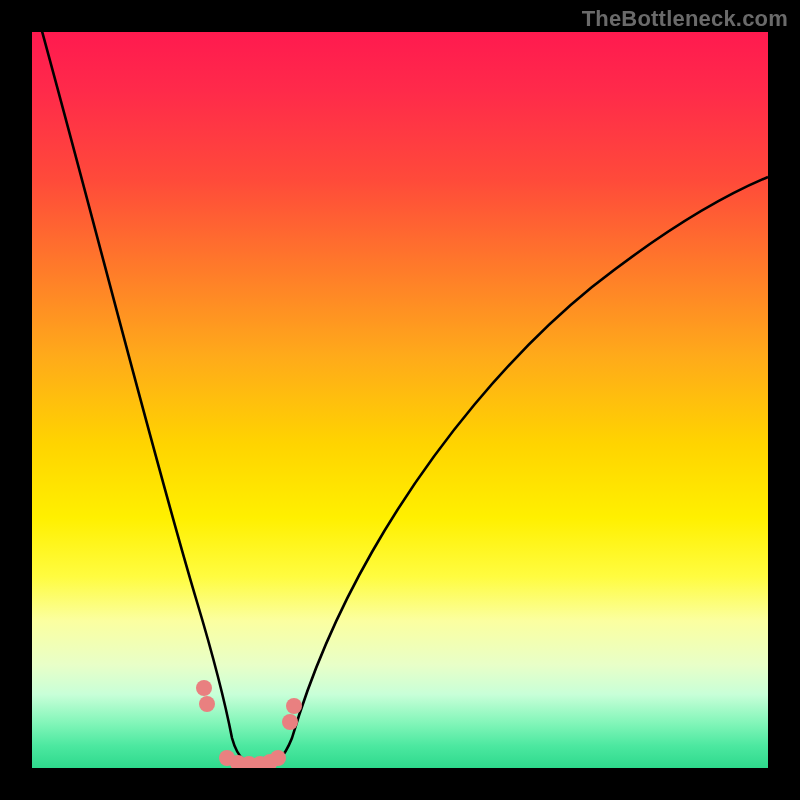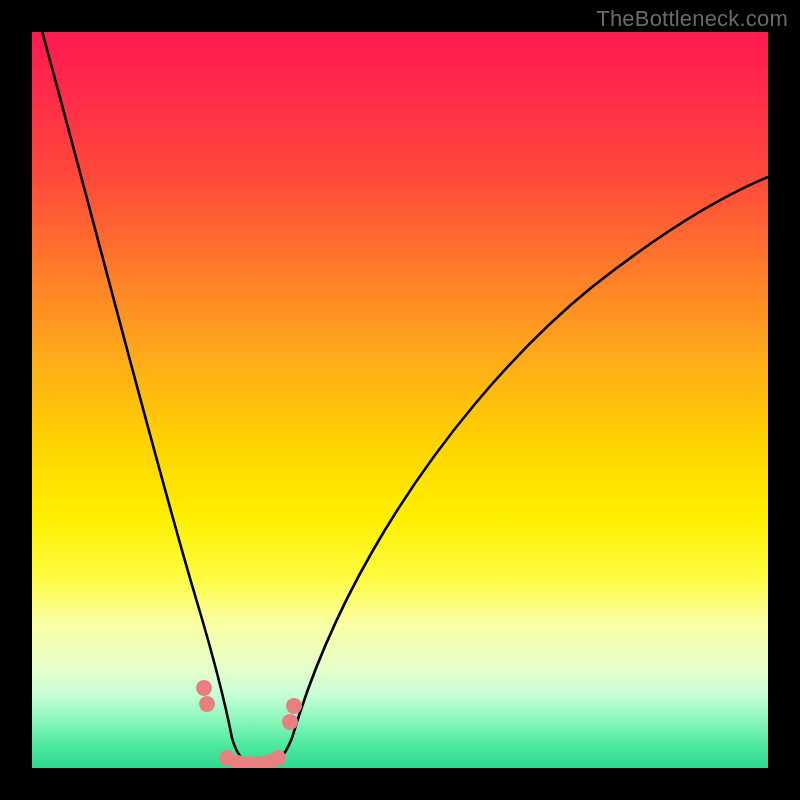--- a/index.html
+++ b/index.html
@@ -38,21 +38,21 @@
     inset: 0;
     width: 736px;
     height: 736px;
   }
   .watermark {
     position: absolute;
     top: 6px;
     right: 12px;
     font-family: Arial, Helvetica, sans-serif;
     font-size: 22px;
-    font-weight: 400;
+    font-weight: 700;
     color: #6a6a6a;
     letter-spacing: 0.2px;
   }
 </style>
 </head>
 <body>
 
 <div class="frame">
   <div class="plot">
     <svg class="curve" viewBox="0 0 736 736" preserveAspectRatio="none">

